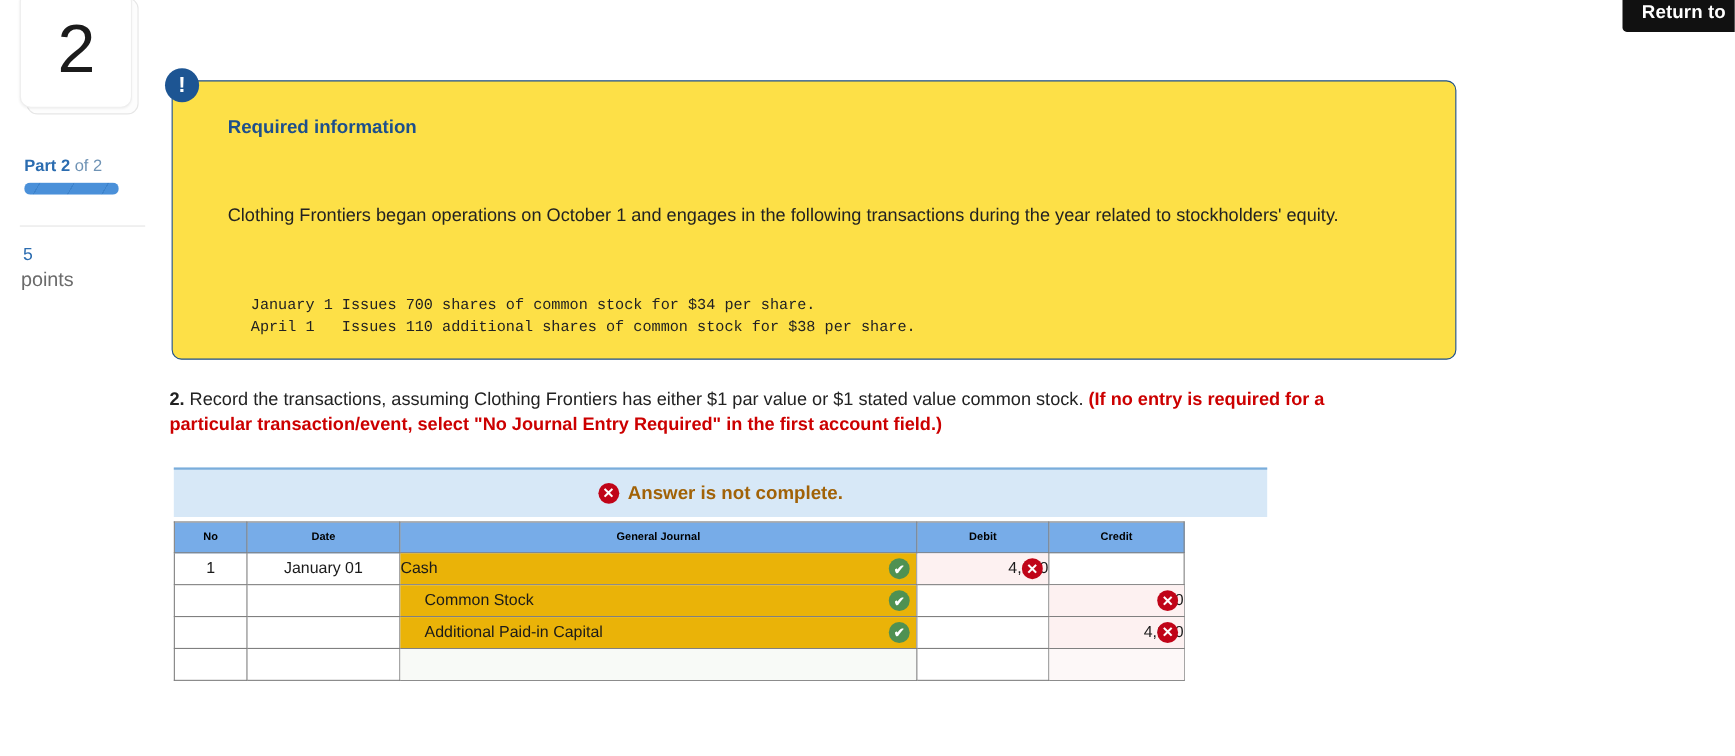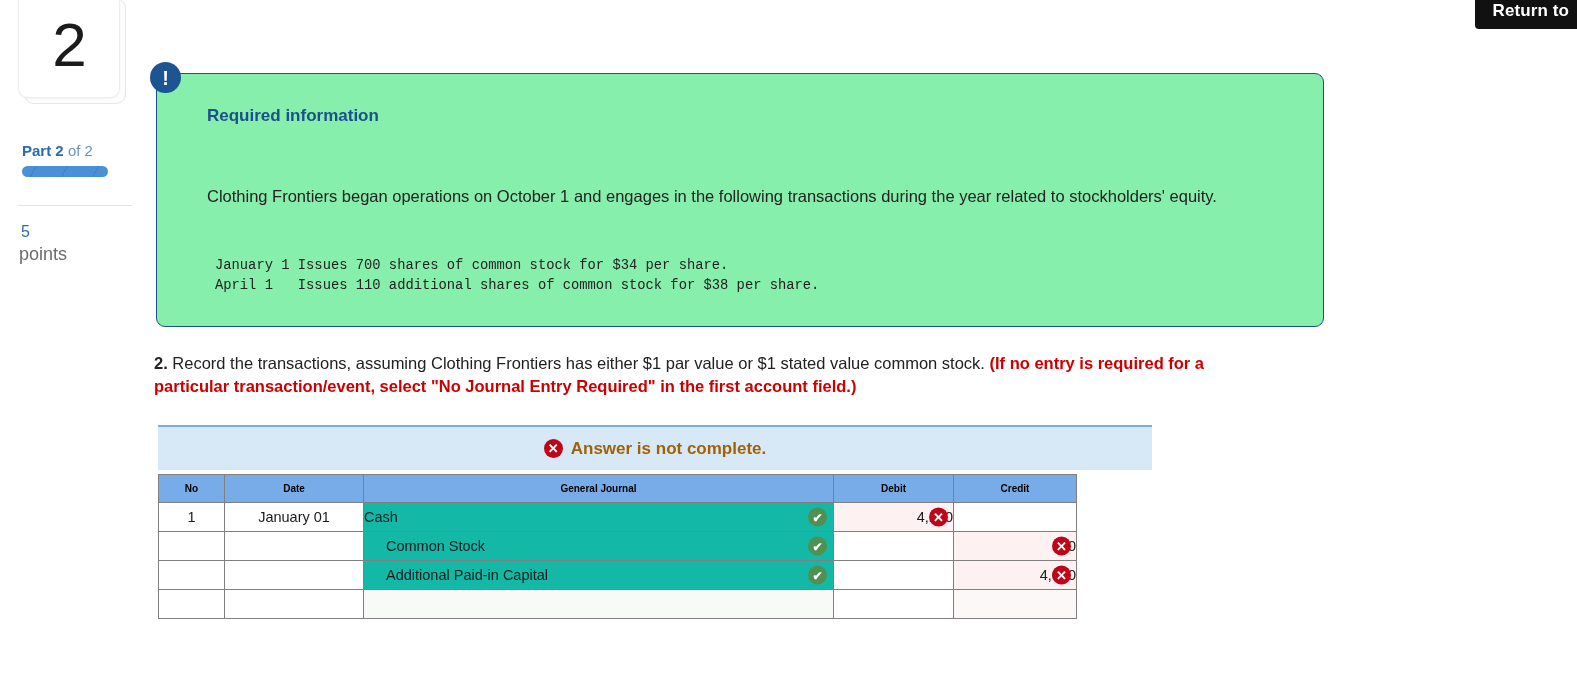--- a/index.html
+++ b/index.html
@@ -145,21 +145,21 @@
   
   .callout {
     position: absolute;
     left: 156px;
     top: 73px;
     width: 1168px;
     height: 254px;
     border: 1.5px solid #1d4f8c;
     border-radius: 9px;
     box-sizing: border-box;
-    background: #86efac;
+    background: #fde047;
   }
   .callout-badge {
     position: absolute;
     left: 150px;
     top: 62px;
     width: 31px;
     height: 31px;
     border-radius: 50%;
     background: #1d5593;
     color: #ffffff;
@@ -198,21 +198,21 @@
   }
   .callout-pre {
     position: absolute;
     left: 58px;
     top: 182px;
     font-family: "Liberation Mono", "DejaVu Sans Mono", monospace;
     font-size: 13.8px;
     color: #222222;
     line-height: 1.43;
     white-space: pre;
-    margin: 0;
+    margin: 13px;
   }
 
   
   .prompt {
     position: absolute;
     left: 154px;
     top: 352px;
     width: 1110px;
     font-size: 16.5px;
     color: #222222;
@@ -297,21 +297,21 @@
   .col-no    { width: 66px; }
   .col-date  { width: 139px; }
   .col-gj    { width: 470px; }
   .col-debit { width: 120px; }
   .col-credit{ width: 123px; }
 
   .c-no   { text-align: center; }
   .c-date { text-align: center; }
 
   .cell-gj {
-    background: #14b8a6;
+    background: #eab308;
     position: relative;
     padding: 0 32px 0 8px;
   }
   .cell-gj.empty { background: #f8faf7; }
   .cell-gj .txt { display: block; }
   .cell-gj .txt.indent { padding-left: 22px; }
   .cell-gj .mark {
     position: absolute;
     right: 6px;
     top: 50%;

